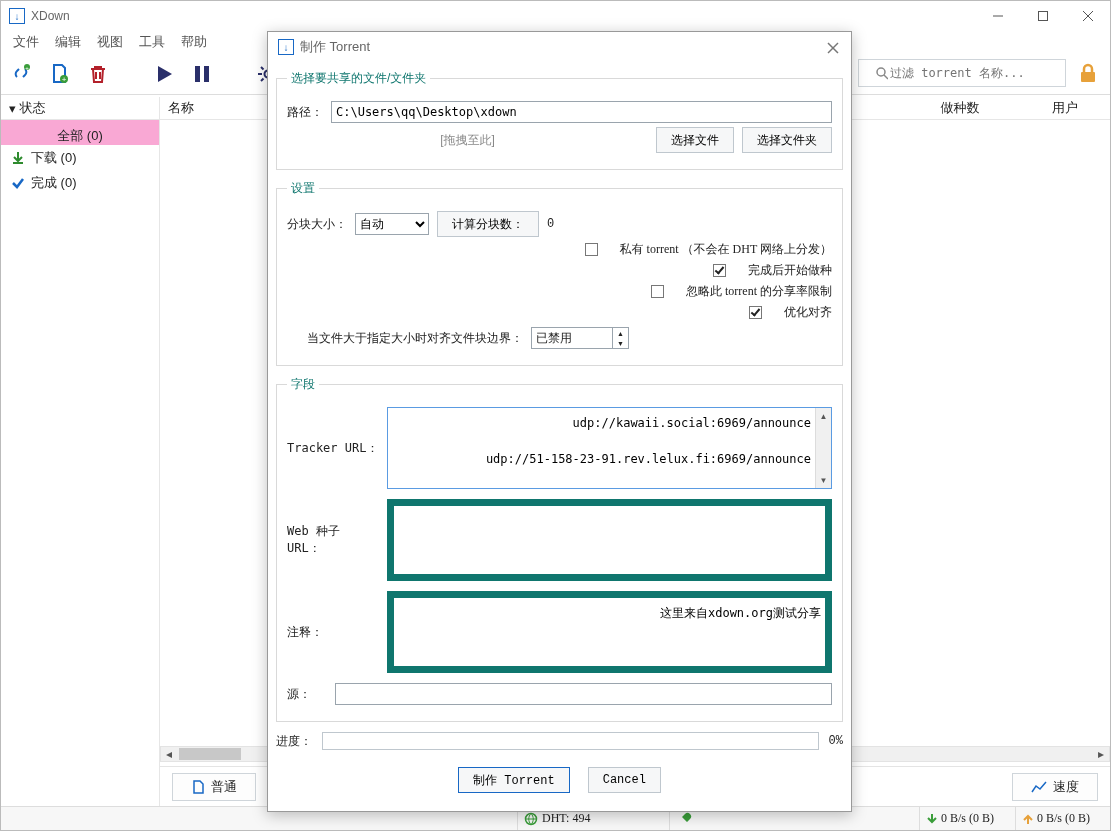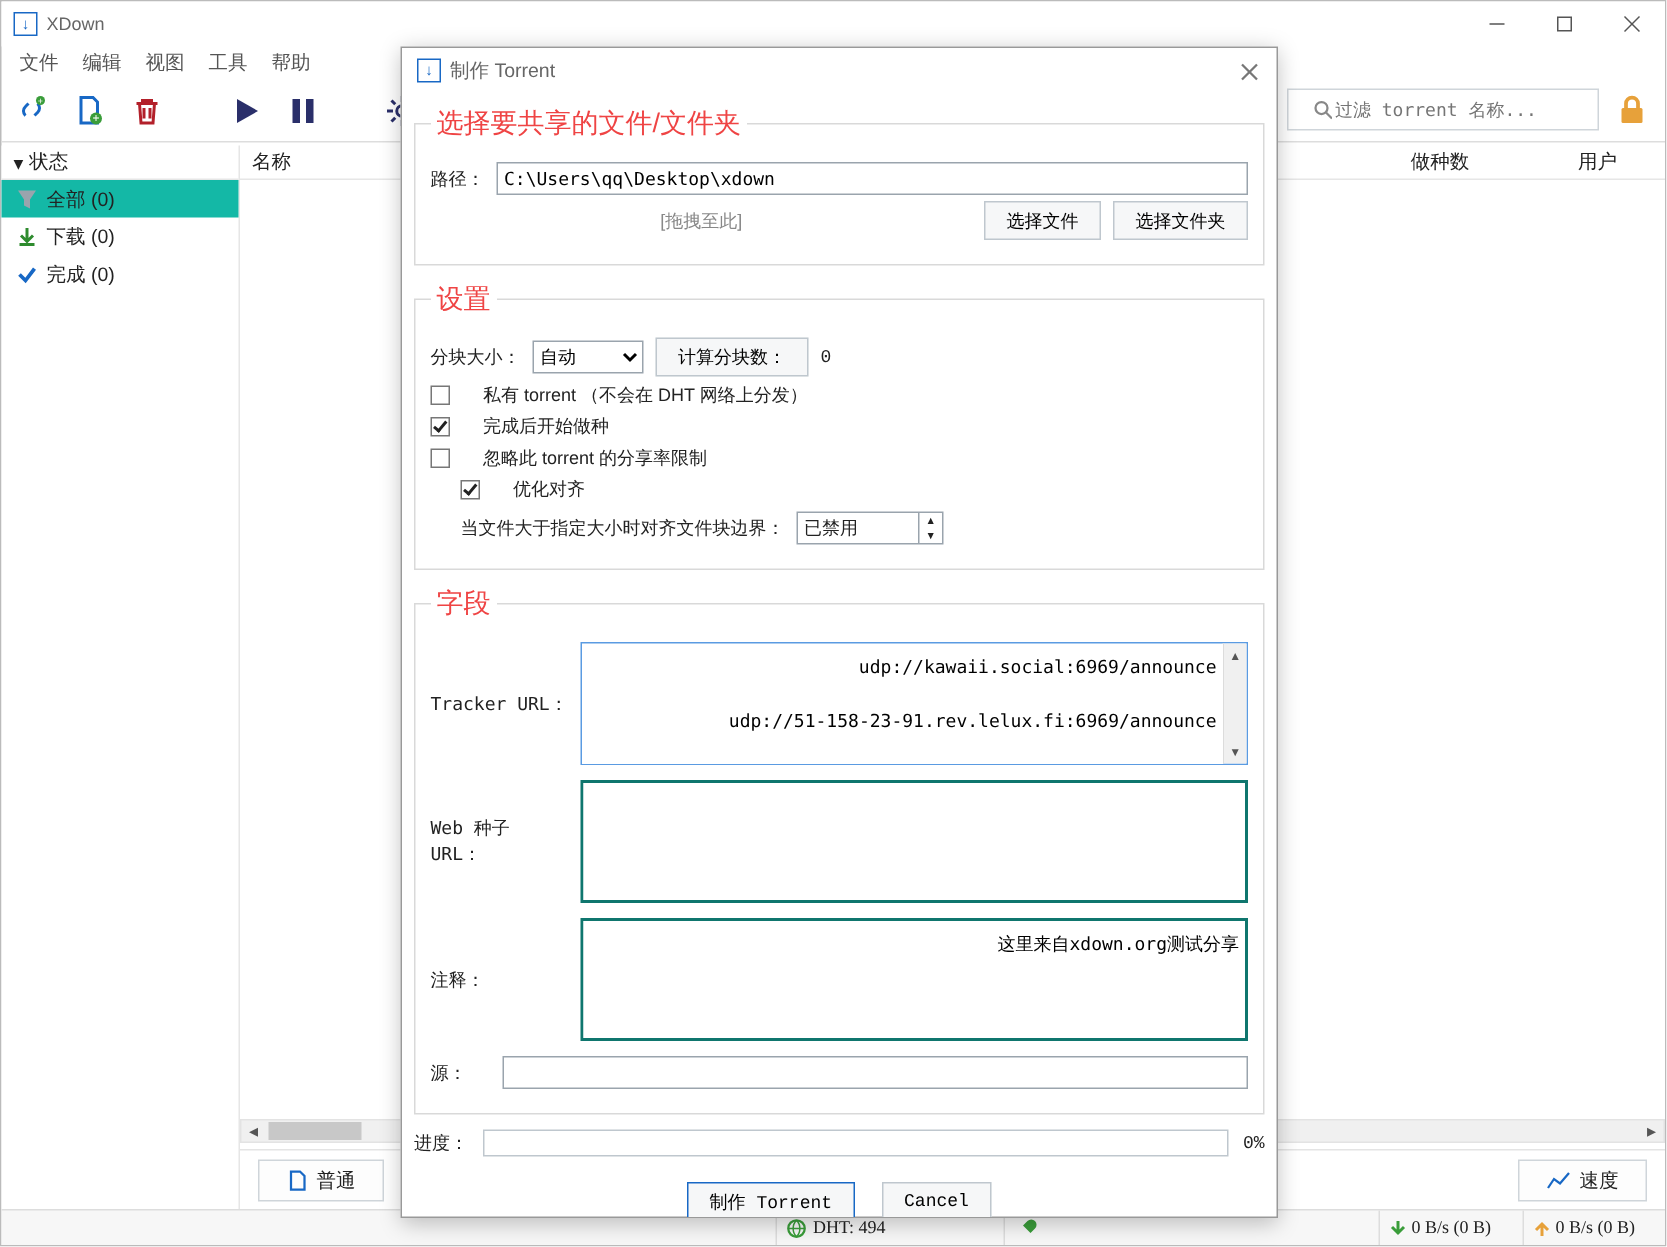--- a/index.html
+++ b/index.html
@@ -23,21 +23,21 @@
   .toolbar .sep { width:16px;}
   .tbbtn { width:26px; height:26px; display:flex; align-items:center; justify-content:center; }
   .search-wrap{ position:absolute; right:44px; top:6px; width:208px; height:28px; border:1px solid #cfd5da; display:flex; align-items:center; padding:0 16px; color:#888; background:#fff;}
   .search-wrap input { border:none; outline:none; width:100%; font-size:12px; font-family:"Consolas",monospace; color:#888;}
   .lock-icon { position:absolute; right:8px; top:6px; width:28px; height:28px; display:flex; align-items:center; justify-content:center;}
   .body-area { position:absolute; left:0; right:0; top:96px; bottom:24px; display:flex;}
   .sidebar { width:159px; border-right:1px solid #e6e6e6; background:#fff;}
   .side-head{ height:23px; display:flex; align-items:center; padding:0 8px; border-bottom:1px solid #e6e6e6; font-size:13px;}
   .side-head .tri{ margin-right:4px;}
   .side-item { height:25px; display:flex; align-items:center; padding:0 10px; gap:6px; font-size:13px;}
-  .side-item.selected{ background:#14b8a6;}
+  .side-item.selected{ background:#f9a8d4;flex-direction:column;}
   .main-list { flex:1; display:flex; flex-direction:column; position:relative;}
   .list-head { height:23px; display:flex; align-items:center; border-bottom:1px solid #e6e6e6; font-size:13px;}
   .list-head .col-name { flex:1; padding-left:8px;}
   .list-head .col-seed { width:140px; text-align:center;}
   .list-head .col-user { width:80px; text-align:center; padding-right:10px;}
   .hscroll { position:absolute; left:0; right:0; bottom:44px; height:16px; background:#f0f0f0; border:1px solid #e3e3e3; display:flex; align-items:center;}
   .hscroll .arrow{ width:16px; height:14px; display:flex; align-items:center; justify-content:center; color:#555;}
   .hscroll .thumb{ width:62px; height:12px; background:#c8c8c8; margin-left:2px;}
   .panel-tabs { position:absolute; left:0; right:0; bottom:0; height:40px; display:flex; align-items:center; justify-content:space-between; padding:0 12px; border-top:1px solid #e4e4e4;}
   .panel-tab { height:28px; display:flex; align-items:center; justify-content:center; gap:6px; padding:0 18px; border:1px solid #cfd5da; background:#fdfdfd; font-size:13px;}
@@ -48,37 +48,37 @@
   .statusbar .dl{ position:absolute; left:918px;}
   .statusbar .ul{ position:absolute; left:1014px;}
 
   
   .modal { position:absolute; left:267px; top:31px; width:585px; height:781px; background:#fff; border:1px solid #999; box-shadow:0 3px 14px rgba(0,0,0,0.25); display:flex; flex-direction:column;}
   .modal-title { height:30px; display:flex; align-items:center; padding:0 10px; position:relative; color:#666; font-size:13px;}
   .modal-title .app-icon{ margin-right:6px;}
   .modal-close { position:absolute; right:8px; top:6px; width:20px; height:20px; display:flex; align-items:center; justify-content:center; color:#777;}
   .modal-body { flex:1; overflow:auto; padding:4px 8px 8px 8px;}
   fieldset.group { border:1px solid #d9d9d9; margin:4px 0 10px 0; padding:10px 10px 12px 10px;}
-  fieldset.group legend { padding:0 4px; font-size:18px; color:#ef4444;}
+  fieldset.group legend { padding:0 4px; font-size:12px; color:#0f766e;}
   .row { display:flex; align-items:center; gap:8px; margin:4px 0;}
   .row .lbl { font-size:12px; font-family:"Consolas","Microsoft YaHei",monospace;}
   .path-input { flex:1; height:22px; border:1px solid #9aa4ad; padding:0 4px; font-family:"Consolas",monospace; font-size:12px;}
   .btn { height:26px; padding:0 14px; border:1px solid #bfc7ce; background:#f6f7f8; font-size:12px; display:inline-flex; align-items:center; justify-content:center;}
   .sel { height:22px; border:1px solid #9aa4ad; font-size:12px; background:#fff;}
-  .chk-row { display:flex; align-items:center; gap:22px; margin:4px 0; font-family:Liberation Sans, sans-serif; font-size:12px;}
+  .chk-row { display:flex; align-items:center; gap:22px; margin:4px 0; font-family:Liberation Serif, serif; font-size:12px;justify-content:flex-end;}
   .chk { width:13px; height:13px; border:1px solid #777; display:inline-flex; align-items:center; justify-content:center; background:#fff;}
   .chk.checked::after{ content:""; width:7px; height:3px; border-left:2px solid #222; border-bottom:2px solid #222; transform:rotate(-50deg); margin-top:-2px;}
   .indent { margin-left:20px;}
   .spin { display:flex; align-items:center; height:22px; border:1px solid #9aa4ad; }
   .spin .val{ width:80px; padding:0 4px; font-size:12px;}
   .spin .btns{ width:16px; display:flex; flex-direction:column; border-left:1px solid #9aa4ad;}
   .spin .btns span{ height:10px; display:flex; align-items:center; justify-content:center; font-size:7px; line-height:7px;}
   .fields-label { width:92px; font-family:"Consolas","Microsoft YaHei",monospace; font-size:12px;}
   .ta-wrap { flex:1; border:1.5px solid #5a9be2; height:82px; position:relative; background:#fff;}
-  .ta-wrap.plain { border:2px solid #0f766e;}
+  .ta-wrap.plain { border:7px solid #0f766e;}
   .ta-wrap textarea { width:calc(100% - 16px); height:100%; border:none; resize:none; font-family:"Consolas",monospace; font-size:12px; line-height:18px; padding:6px 4px; outline:none; white-space:pre;text-align:right;}
   .ta-scroll { position:absolute; right:0; top:0; bottom:0; width:16px; background:#f0f0f0; border-left:1px solid #dcdcdc; display:flex; flex-direction:column; align-items:center;}
   .ta-scroll .sbtn{ width:16px; height:16px; display:flex; align-items:center; justify-content:center; font-size:8px; color:#555;}
   .ta-scroll .sthumb{ flex:1; margin:0 2px; background:#cfcfcf;}
   .src-input { flex:1; height:22px; border:1px solid #9aa4ad;}
   .progress-row{ display:flex; align-items:center; gap:10px; margin:8px 0;}
   .progress-bar{ flex:1; height:18px; border:1px solid #bfc7ce; background:#fff;}
   .modal-buttons{ height:44px; display:flex; align-items:center; justify-content:center; gap:18px;}
   .btn.primary{ border:1.5px solid #1868c5;}
   .drop-hint{ font-size:12px; color:#888;}

